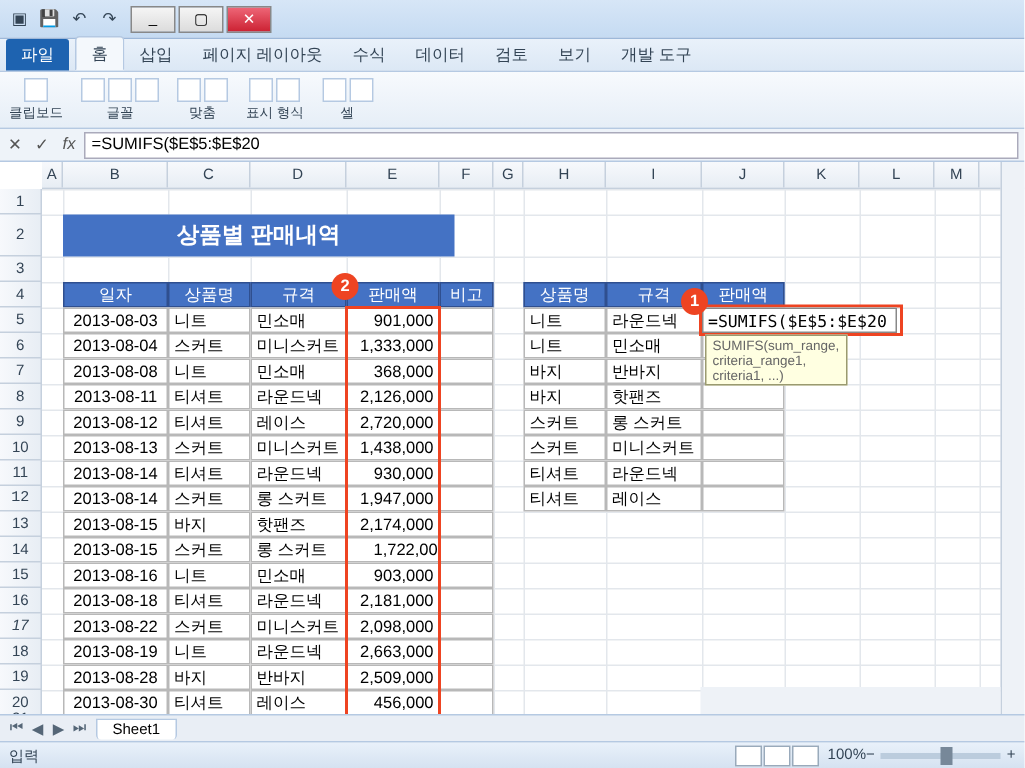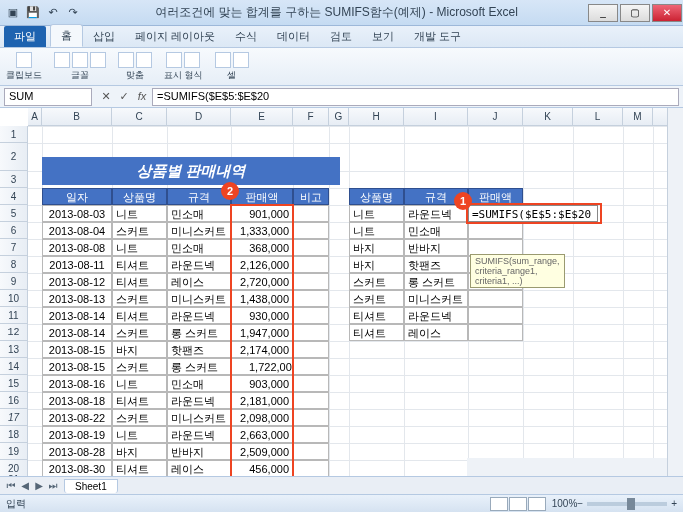--- a/index.html
+++ b/index.html
@@ -61,21 +61,20 @@
 </head>
 <body>
 
 <div class="titlebar">
   <div class="qa">
     <span class="qa-btn">▣</span>
     <span class="qa-btn">💾</span>
     <span class="qa-btn">↶</span>
     <span class="qa-btn">↷</span>
   </div>
-  <div class="title">여러조건에 맞는 합계를 구하는 SUMIFS함수(예제) - Microsoft Excel</div>
   <div class="winbtns">
     <div class="winbtn">_</div>
     <div class="winbtn">▢</div>
     <div class="winbtn close">✕</div>
   </div>
 </div>
 
 <div class="ribbon-tabs">
   <div class="rtab file">파일</div>
   <div class="rtab active">홈</div>
@@ -121,21 +120,20 @@
       <div class="gicons">
         <div class="gicon"></div>
         <div class="gicon"></div>
       </div>
       <span>셀</span>
     </div>
   <div style="flex:1"></div>
 </div>
 
 <div class="formulabar">
-  <div class="namebox">SUM</div>
   <div class="fxbtns">
     <span class="fxbtn">✕</span>
     <span class="fxbtn">✓</span>
     <span class="fxbtn" style="font-style:italic">fx</span>
   </div>
   <div class="fxinput">=SUMIFS($E$5:$E$20</div>
 </div>
 
 <div class="sheet-area">
   <div class="colheaders" id="colheaders">
@@ -207,21 +205,21 @@
         <div class="gline-h" style="top: 232px;"></div>
         <div class="gline-h" style="top: 249px;"></div>
         <div class="gline-h" style="top: 266px;"></div>
         <div class="gline-h" style="top: 283px;"></div>
         <div class="gline-h" style="top: 300px;"></div>
         <div class="gline-h" style="top: 317px;"></div>
         <div class="gline-h" style="top: 334px;"></div>
         <div class="gline-h" style="top: 351px;"></div>
       </div>
     <div class="data" id="griddata">
-        <div class="cell title-cell" style="left: 14px; top: 31px; width: 298px; font-style: italic;">상품별 판매내역</div>
+        <div class="cell title-cell" style="left: 14px; top: 17px; width: 261px;">상품별 판매내역</div>
         <div class="cell hdr-cell" style="left: 14px; top: 62px; width: 70px;">일자</div>
         <div class="cell hdr-cell" style="left: 84px; top: 62px; width: 55px;">상품명</div>
         <div class="cell hdr-cell" style="left: 139px; top: 62px; width: 64px;">규격</div>
         <div class="cell hdr-cell" style="left: 203px; top: 62px; width: 62px;">판매액</div>
         <div class="cell hdr-cell" style="left: 265px; top: 62px; width: 36px;">비고</div>
         <div class="cell hdr-cell" style="left: 321px; top: 62px; width: 55px;">상품명</div>
         <div class="cell hdr-cell" style="left: 376px; top: 62px; width: 64px;">규격</div>
         <div class="cell hdr-cell" style="left: 440px; top: 62px; width: 55px;">판매액</div>
         <div class="cell bcell ctr" style="left: 14px; top: 79px; width: 70px;">2013-08-03</div>
         <div class="cell bcell" style="left: 84px; top: 79px; width: 55px;">니트</div>
@@ -321,21 +319,21 @@
         <div class="cell bcell" style="left: 321px; top: 164px; width: 55px;">스커트</div>
         <div class="cell bcell" style="left: 376px; top: 164px; width: 64px;">미니스커트</div>
         <div class="cell bcell" style="left: 440px; top: 164px; width: 55px;"></div>
         <div class="cell bcell" style="left: 321px; top: 181px; width: 55px;">티셔트</div>
         <div class="cell bcell" style="left: 376px; top: 181px; width: 64px;">라운드넥</div>
         <div class="cell bcell" style="left: 440px; top: 181px; width: 55px;"></div>
         <div class="cell bcell" style="left: 321px; top: 198px; width: 55px;">티셔트</div>
         <div class="cell bcell" style="left: 376px; top: 198px; width: 64px;">레이스</div>
         <div class="cell bcell" style="left: 440px; top: 198px; width: 55px;"></div>
         <div class="cell editing" style="left: 440px; top: 79px; width: 130px;">=SUMIFS($E$5:$E$20</div>
-        <div class="tooltip" style="left: 442px; top: 97px; margin-top: 31px;">SUMIFS(sum_range, criteria_range1, criteria1, ...)</div>
+        <div class="tooltip" style="left: 442px; top: 97px;">SUMIFS(sum_range, criteria_range1, criteria1, ...)</div>
         <div class="redbox" style="left: 202px; top: 78px; width: 64px; height: 274px;"></div>
         <div class="redbox" style="left: 438px; top: 77px; width: 136px; height: 21px;"></div>
         <div class="redcircle" style="left: 426px; top: 66px;">1</div>
         <div class="redcircle" style="left: 193px; top: 56px;">2</div>
       </div>
   </div>
 </div>
 
 <div class="scrollbar-v"></div>
 

